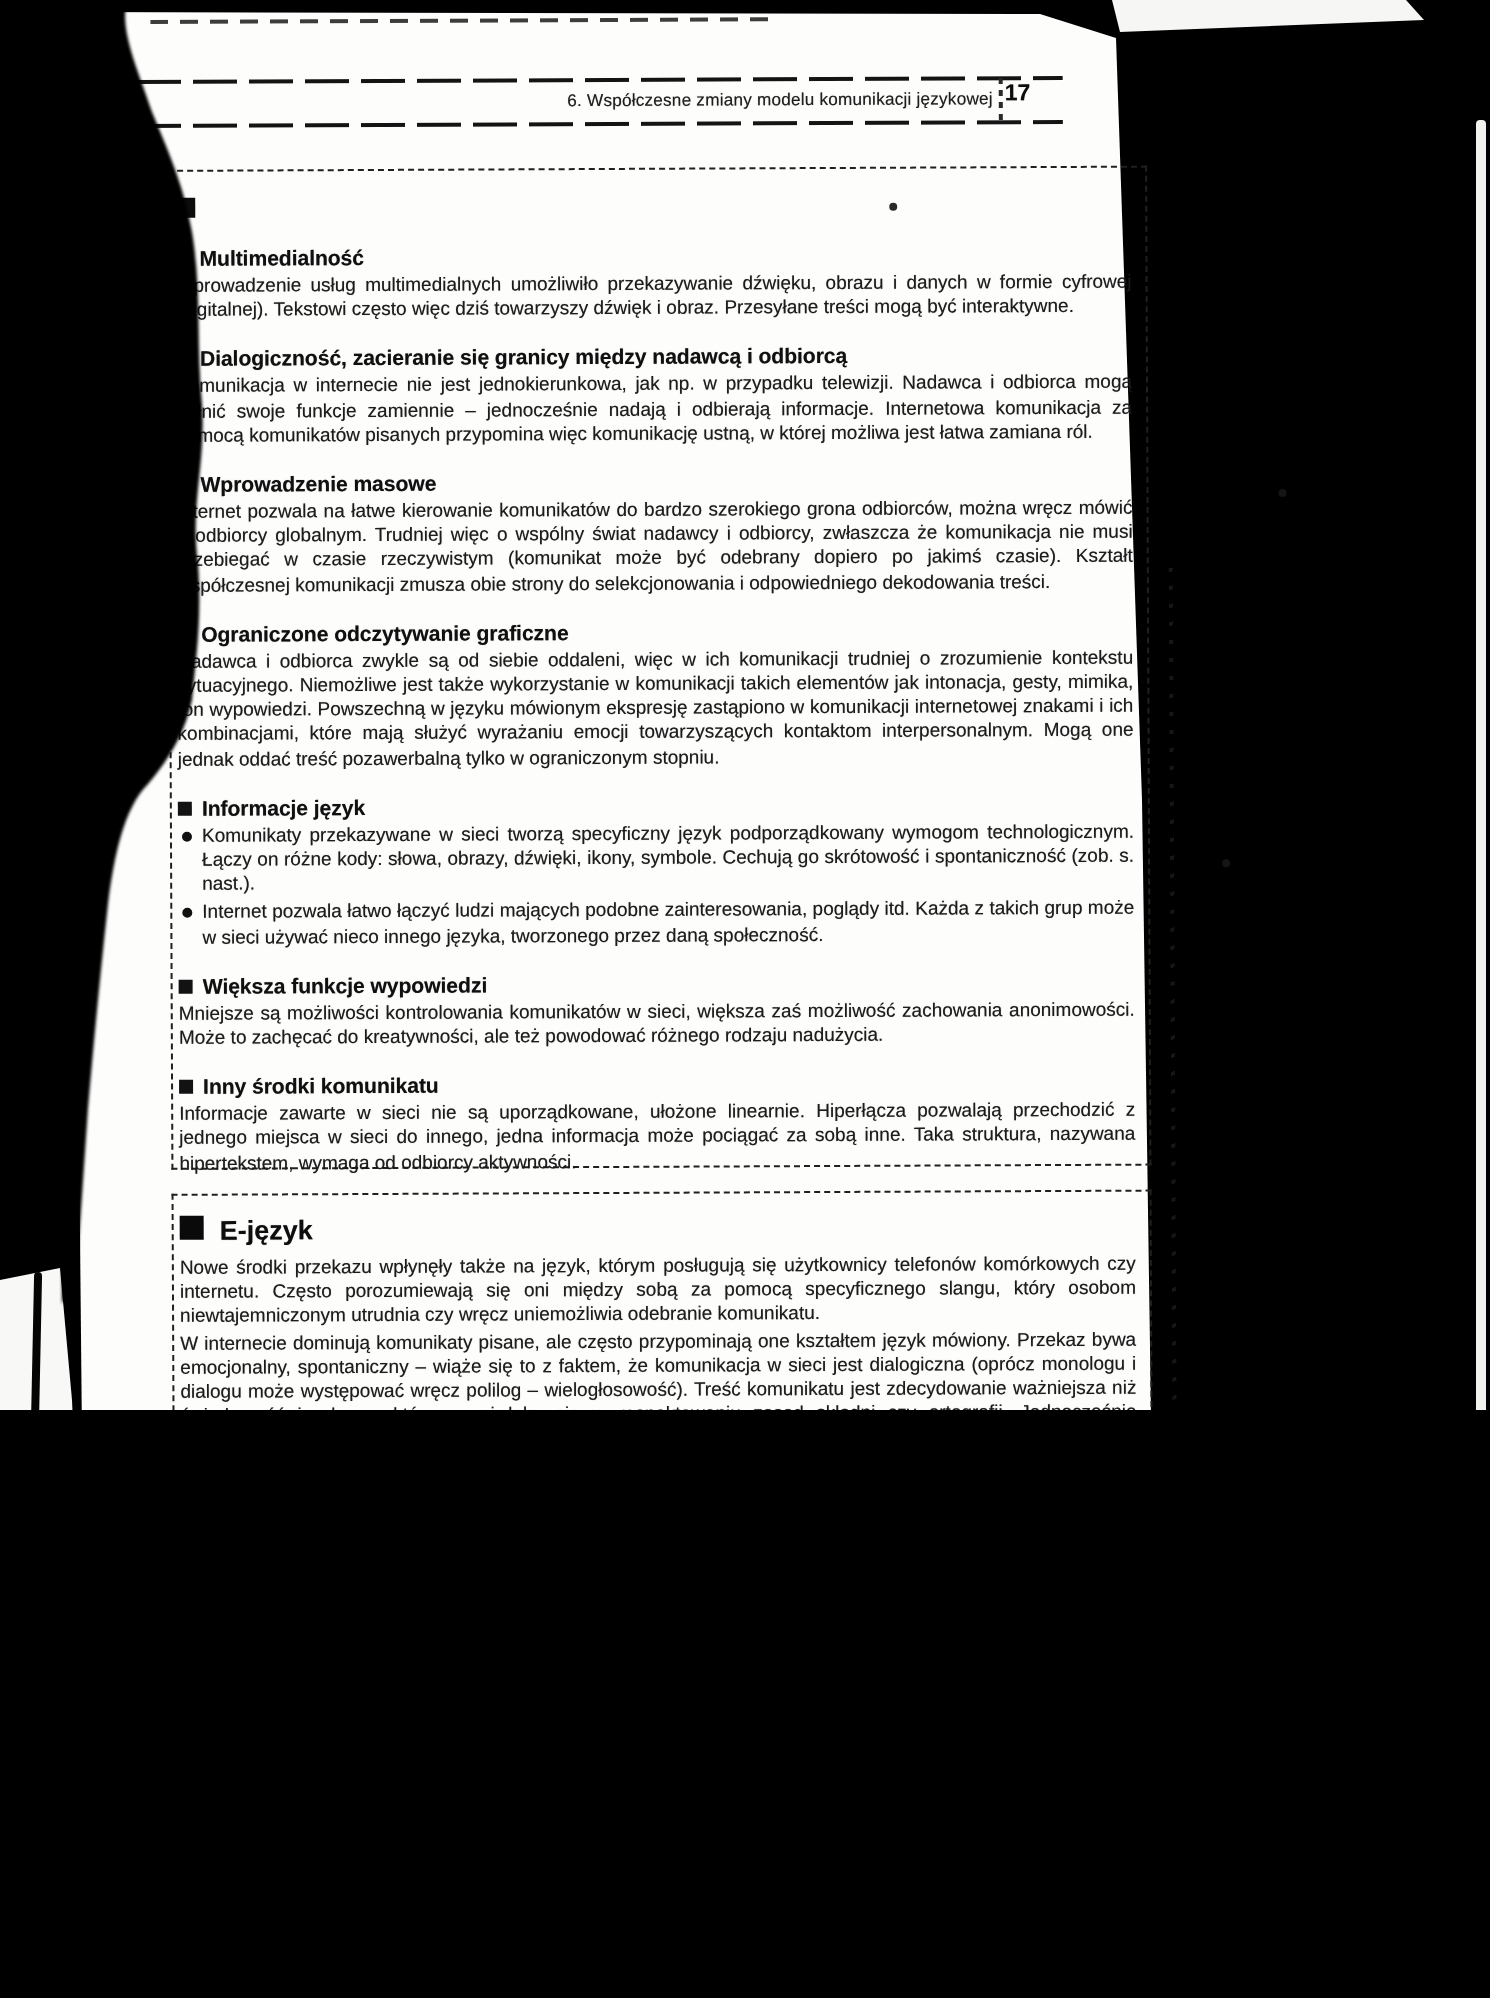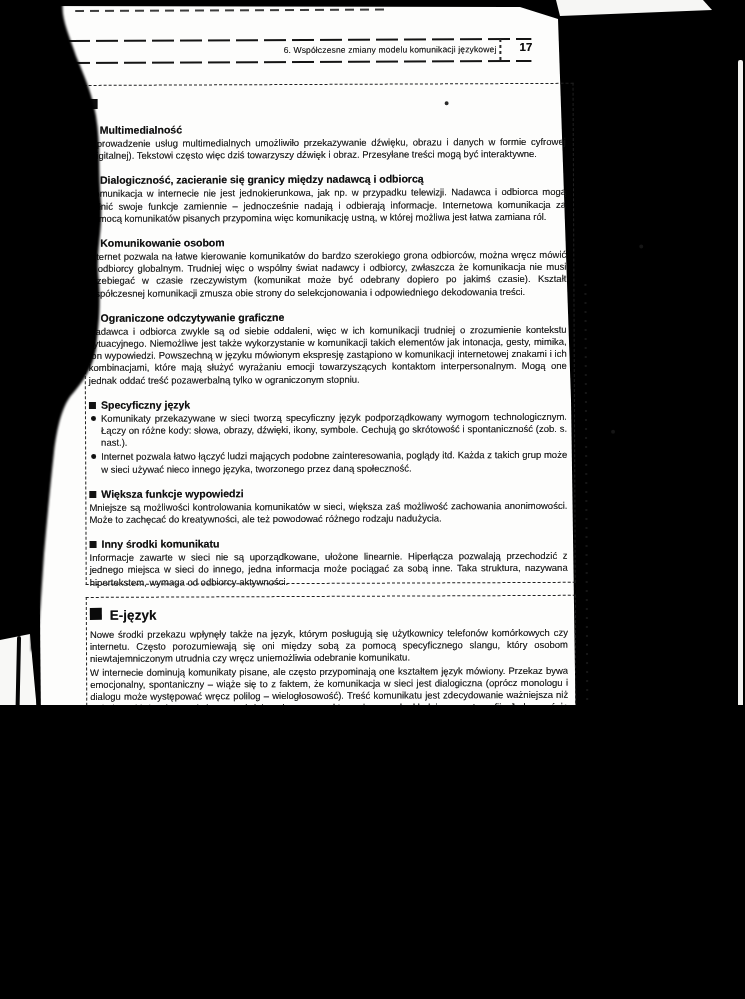--- a/index.html
+++ b/index.html
@@ -27,21 +27,21 @@
   .rule{position:absolute;height:2px;
     background:repeating-linear-gradient(90deg,#141414 0 22px,rgba(0,0,0,0) 22px 28px);}
   .top-artifact{left:77px;top:9px;width:313px;opacity:.85;}
   .rule1{left:70px;top:39px;width:463px;}
   .rule2{left:70px;top:61px;width:463px;}
 
   .chapter{position:absolute;left:118px;top:45px;width:380px;text-align:right;
            font-size:8.6px;letter-spacing:.1px;color:#1e1e1e;}
   .head-divider{position:absolute;left:501px;top:40px;width:2px;height:21px;
            background:repeating-linear-gradient(180deg,#2a2a2a 0 3px,transparent 3px 6px);}
-  .pagenum{position:absolute;left:504px;top:42px;width:30px;text-align:right;
+  .pagenum{position:absolute;left:504px;top:42px;width:30px;text-align:left;
            font-size:11.5px;font-weight:bold;color:#0d0d0d;}
 
   .boxed{position:absolute;left:85px;border:1.6px dashed #202020;background:transparent;}
   .features-box{top:84px;width:488px;height:498px;padding:0;}
   .ejezyk-box{top:596px;width:488px;height:147px;}
 
   .box-inner{position:absolute;left:3px;top:2px;right:7px;}
 
   .main-title{margin:8px 0 2px 0;font-size:14px;font-weight:800;letter-spacing:-.1px;color:#0f0f0f;}
   .sq{display:inline-block;width:10px;height:10px;background:#0c0c0c;margin-right:6px;}
@@ -102,31 +102,31 @@
           <h3><span class="sq-small"></span><span>Multimedialność</span></h3>
           <p>Wprowadzenie usług multimedialnych umożliwiło przekazywanie dźwięku, obrazu i danych w formie cyfrowej (digitalnej). Tekstowi często więc dziś towarzyszy dźwięk i obraz. Przesyłane treści mogą być interaktywne.</p>
         </div>
 
         <div class="sec">
           <h3><span class="sq-small"></span><span>Dialogiczność, zacieranie się granicy między nadawcą i odbiorcą</span></h3>
           <p>Komunikacja w internecie nie jest jednokierunkowa, jak np. w przypadku telewizji. Nadawca i odbiorca mogą pełnić swoje funkcje zamiennie – jednocześnie nadają i odbierają informacje. Internetowa komunikacja za pomocą komunikatów pisanych przypomina więc komunikację ustną, w której możliwa jest łatwa zamiana ról.</p>
         </div>
 
         <div class="sec">
-          <h3><span class="sq-small"></span><span>Komunikowanie osobom</span></h3>
+          <h3><span class="sq-small"></span><span>Wprowadzenie masowe</span></h3>
           <p>Internet pozwala na łatwe kierowanie komunikatów do bardzo szerokiego grona odbiorców, można wręcz mówić o odbiorcy globalnym. Trudniej więc o wspólny świat nadawcy i odbiorcy, zwłaszcza że komunikacja nie musi przebiegać w czasie rzeczywistym (komunikat może być odebrany dopiero po jakimś czasie). Kształt współczesnej komunikacji zmusza obie strony do selekcjonowania i odpowiedniego dekodowania treści.</p>
         </div>
 
         <div class="sec">
           <h3><span class="sq-small"></span><span>Ograniczone odczytywanie graficzne</span></h3>
           <p>Nadawca i odbiorca zwykle są od siebie oddaleni, więc w ich komunikacji trudniej o zrozumienie kontekstu sytuacyjnego. Niemożliwe jest także wykorzystanie w komunikacji takich elementów jak intonacja, gesty, mimika, ton wypowiedzi. Powszechną w języku mówionym ekspresję zastąpiono w komunikacji internetowej znakami i ich kombinacjami, które mają służyć wyrażaniu emocji towarzyszących kontaktom interpersonalnym. Mogą one jednak oddać treść pozawerbalną tylko w ograniczonym stopniu.</p>
         </div>
 
         <div class="sec">
-          <h3><span class="sq-small"></span><span>Specyficzny język</span></h3>
+          <h3><span class="sq-small"></span><span>Informacje język</span></h3>
           <ul class="blist">
             <li><span class="dot"></span><span>Komunikaty przekazywane w sieci tworzą specyficzny język podporządkowany wymogom technologicznym. Łączy on różne kody: słowa, obrazy, dźwięki, ikony, symbole. Cechują go skrótowość i spontaniczność (zob. s. nast.).</span></li>
             <li><span class="dot"></span><span>Internet pozwala łatwo łączyć ludzi mających podobne zainteresowania, poglądy itd. Każda z takich grup może w sieci używać nieco innego języka, tworzonego przez daną społeczność.</span></li>
           </ul>
         </div>
 
         <div class="sec">
           <h3><span class="sq-small"></span><span>Większa funkcje wypowiedzi</span></h3>
           <p>Mniejsze są możliwości kontrolowania komunikatów w sieci, większa zaś możliwość zachowania anonimowości. Może to zachęcać do kreatywności, ale też powodować różnego rodzaju nadużycia.</p>
         </div>

